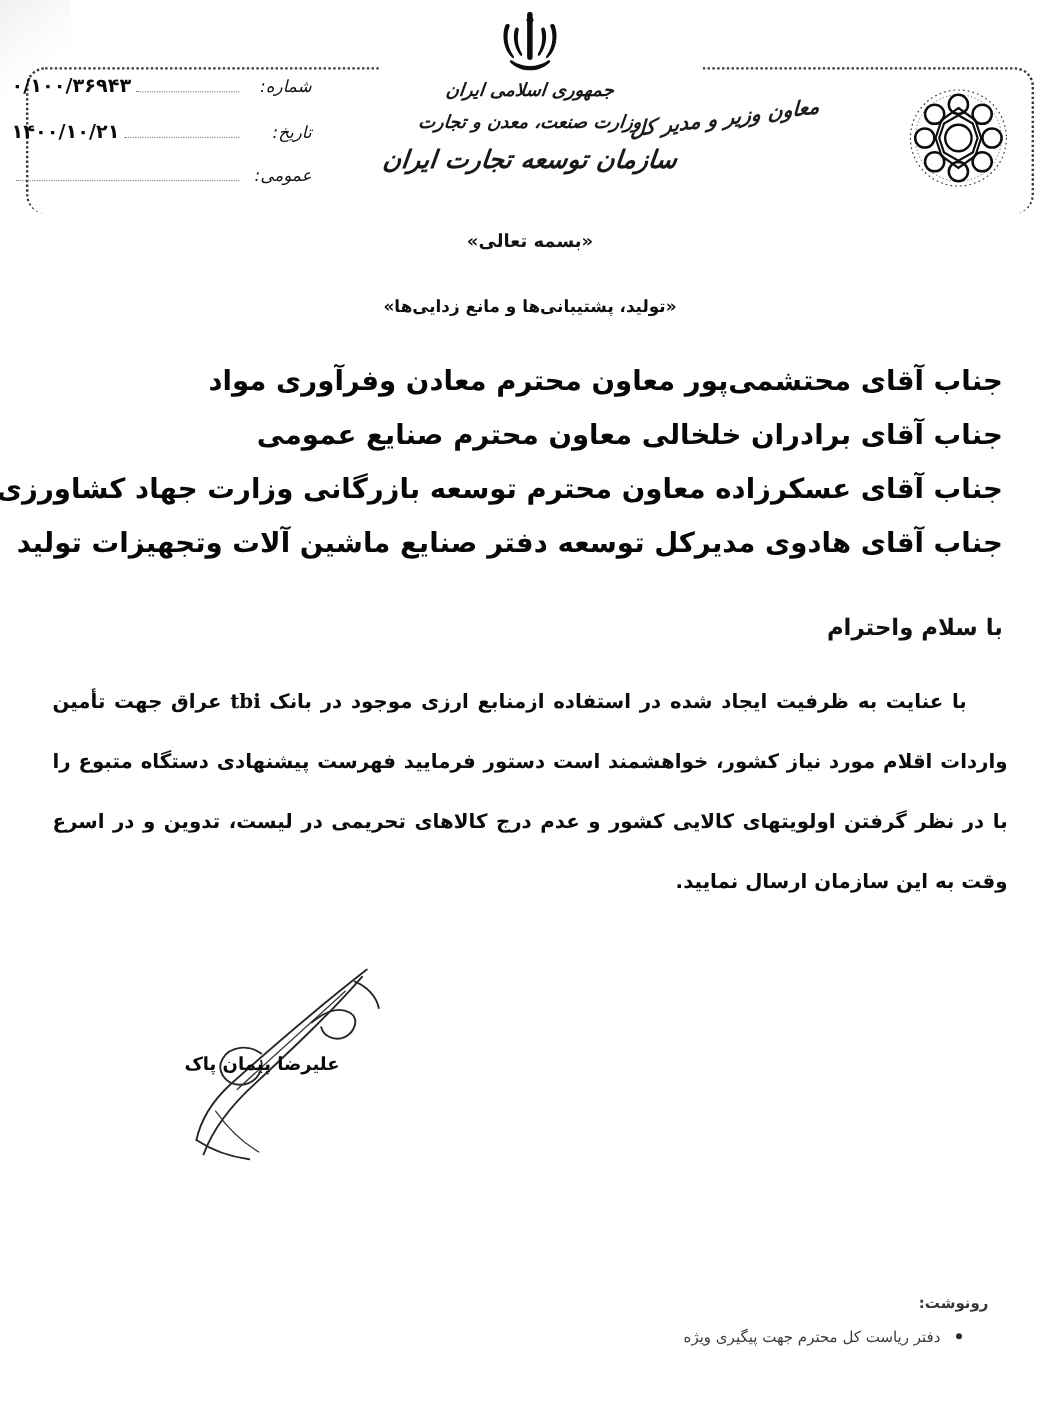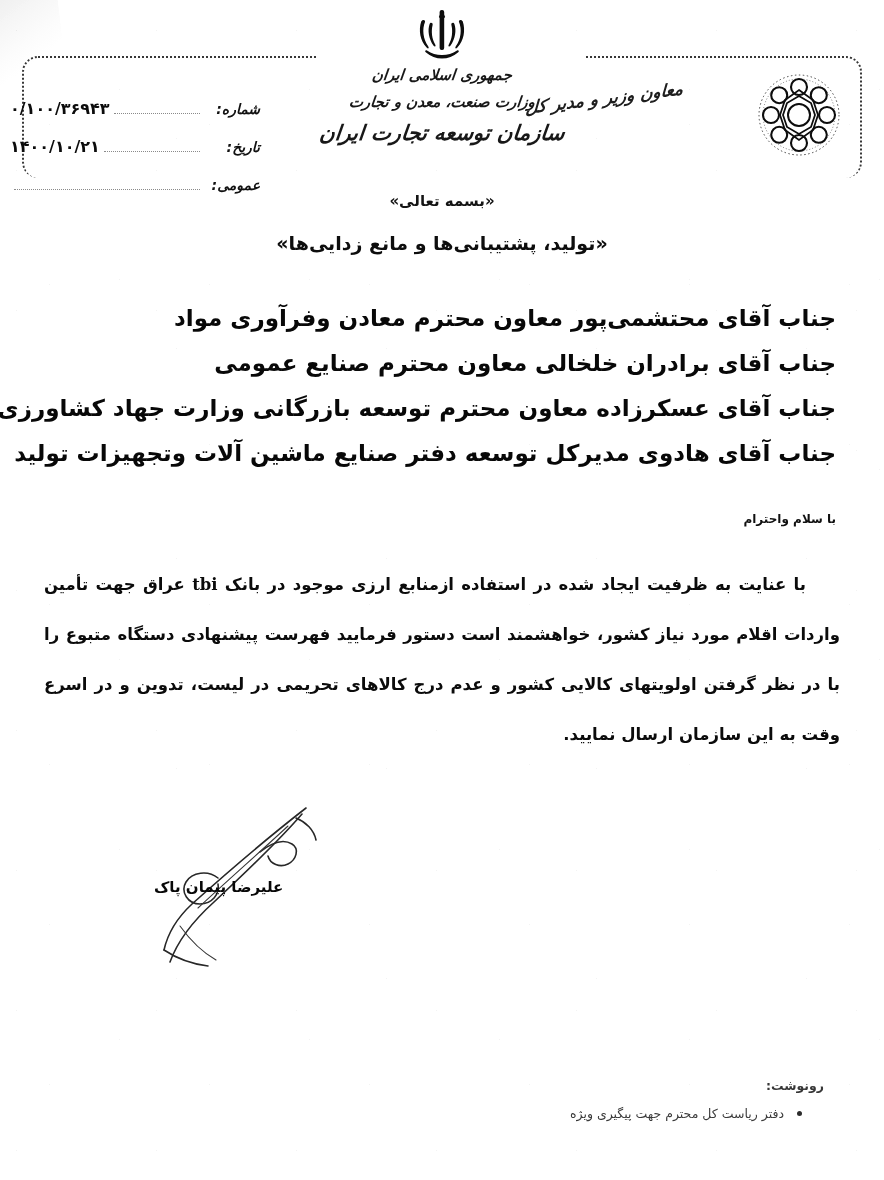--- a/index.html
+++ b/index.html
@@ -60,24 +60,23 @@
   
   .refblock{
     position:absolute;left:10px;top:62px;width:250px;z-index:4;
     direction:rtl;
   }
   .refrow{
     display:flex;align-items:baseline;justify-content:flex-start;
     height:38px;
   }
   .reflabel{
-    font-size:14px;font-weight:700;color:#151515;
+    font-size:14px;font-weight:400;color:#151515;
     width:56px;text-align:right;flex:none;
     font-style:italic;
-    margin-top:39px;
   }
   .refdots{
     flex:1 1 auto;border-bottom:1px dotted #8a8a8a;
     margin:0 4px 4px 4px;height:12px;
   }
   .refval{
     font-size:16px;font-weight:700;color:#101010;
     letter-spacing:1.5px;white-space:nowrap;flex:none;
     direction:ltr;unicode-bidi:bidi-override;
   }
@@ -92,35 +91,35 @@
   }
   .rosette{
     position:absolute;right:42px;top:72px;z-index:5;width:86px;height:86px;
   }
   
   .besmeleh{
     position:absolute;left:0;right:0;top:192px;text-align:center;z-index:4;
     font-size:15px;font-weight:700;color:#181818;letter-spacing:.5px;
   }
   .slogan{
-    position:absolute;left:0;right:0;top:232px;text-align:center;z-index:4;
-    font-size:19px;font-weight:700;color:#111;letter-spacing:.3px;
+    position:absolute;left:0;right:0;top:248px;text-align:center;z-index:4;
+    font-size:14px;font-weight:700;color:#111;letter-spacing:.3px;
   }
   .addressees{
     position:absolute;right:48px;left:48px;top:296px;z-index:4;
     text-align:right;
   }
   .addressees .ln{
     font-size:23px;font-weight:700;color:#0d0d0d;
     line-height:45px;white-space:nowrap;
     letter-spacing:.1px;
   }
   .greeting{
     position:absolute;right:48px;top:512px;z-index:4;
-    font-size:12px;font-weight:600;color:#141414;
+    font-size:19px;font-weight:600;color:#141414;
   }
   .bodytext{
     position:absolute;right:44px;left:44px;top:560px;z-index:4;
     text-align:justify;text-align-last:right;
     font-size:16.5px;line-height:50px;color:#0f0f0f;font-weight:600;
   }
   .bodytext p{margin:0;text-indent:34px;}
   .bodytext .lat{
     font-family:"DejaVu Serif","Liberation Serif",serif;
     font-weight:700;direction:ltr;unicode-bidi:embed;

